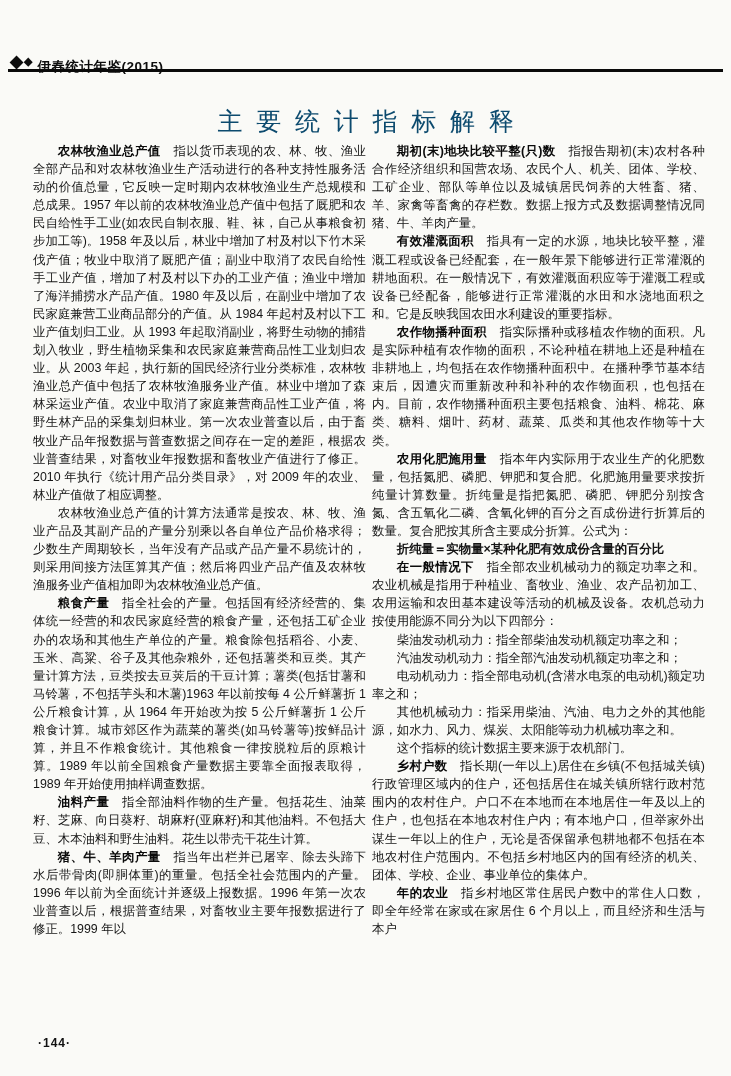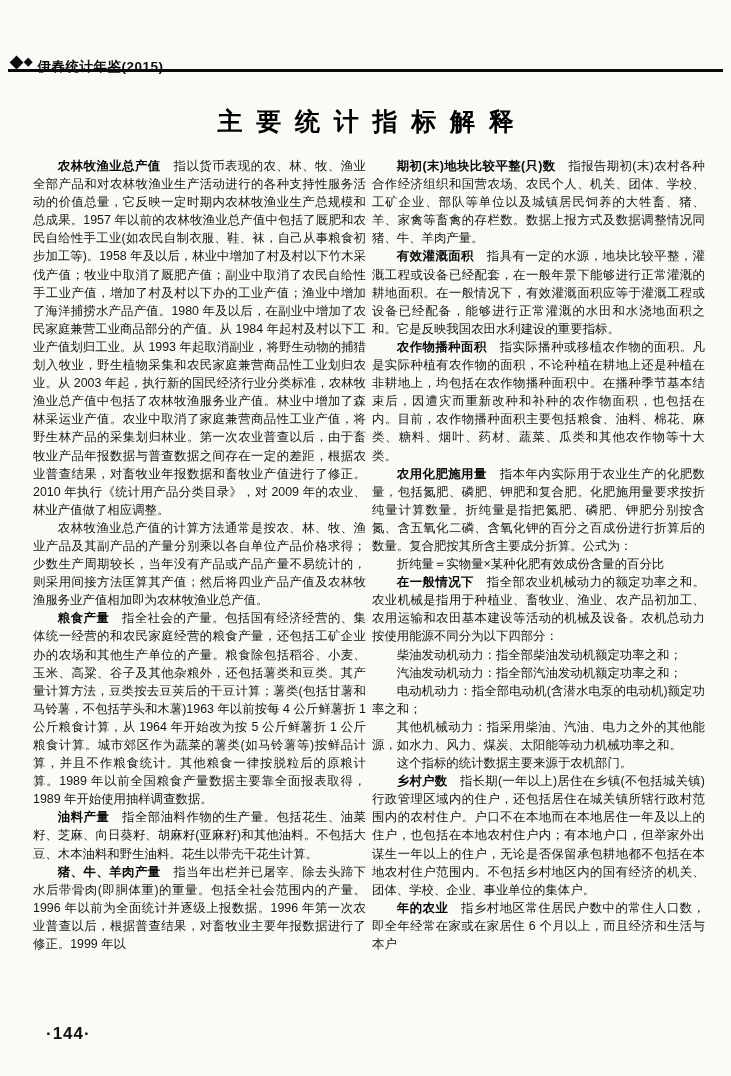--- a/index.html
+++ b/index.html
@@ -33,54 +33,52 @@
     position: absolute;
     left: 8px; right: 8px; top: 69px;
     border-top: 3px solid #0a0a0a;
   }
   
   .page-title {
     position: absolute;
     left: 0; right: 0; top: 88px;
     text-align: center;
     font-size: 25px;
-    font-weight: bold;
+    font-weight: normal;
     letter-spacing: 0.55em;
     text-indent: 0.55em; 
-    color: #000000;
+    color: #0c4a6e;
   }
   
   .columns {
     position: absolute;
     left: 33px; right: 26px; top: 142px; bottom: 48px;
     display: flex;
     gap: 6px;
-    margin-top: 15px;
   }
   .text-column {
     flex: 1 1 0;
     font-size: 12.4px;
     line-height: 18.1px;
     text-align: justify;
     color: #151515;
     overflow: hidden;
   }
   .para { margin: 0; text-indent: 2em; }
   .para.no-indent { text-indent: 0; }
-  .para.formula { font-weight: normal; }
+  .para.formula { font-weight: bold; }
   .term { font-weight: bold; color: #0b0b0b; }
   
   .page-footer {
     position: absolute;
-    left: 38px; bottom: 32px;
-    font-size: 17px;
+    left: 38px; bottom: 26px;
+    font-size: 12px;
     font-weight: bold;
     color: #111;
     letter-spacing: 1px;
-    margin-left: 8px;
   }
 </style>
 </head>
 <body>
 
 <div class="page">
 
   <div class="running-header">
     <span class="diamond-lg">◆</span>
     <span class="diamond-sm">◆</span>

